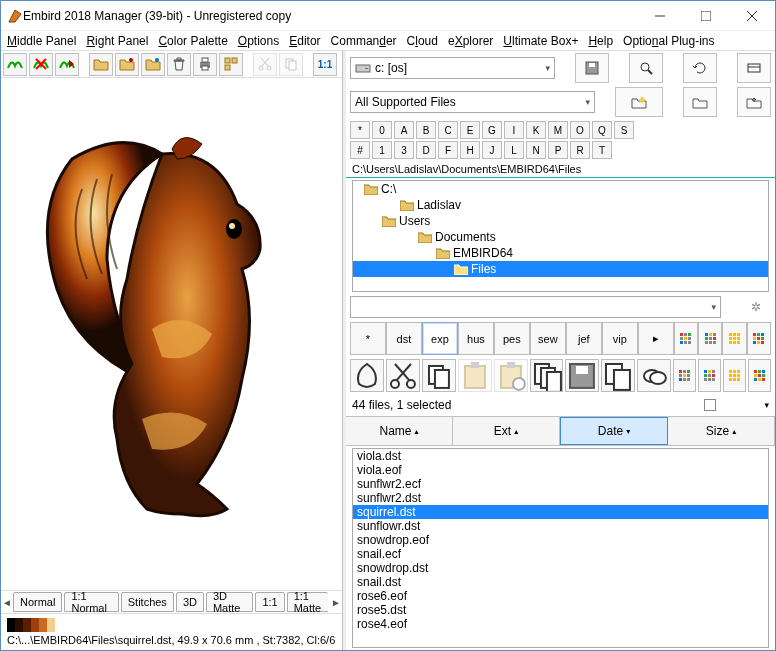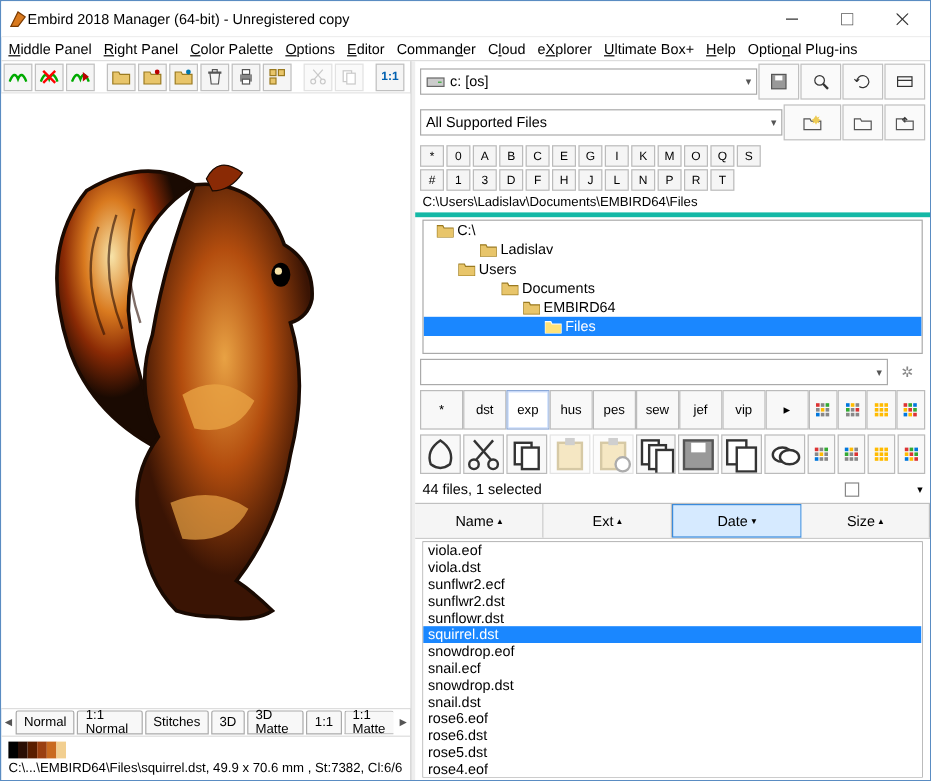--- a/index.html
+++ b/index.html
@@ -29,31 +29,31 @@
 .view-tabs .arrow { width: 16px; height: 20px; display: flex; align-items: center; justify-content: center; font-size: 10px; color: #555; }
 .view-tabs .tab { height: 20px; padding: 0 6px; border: 1px solid #aaa; border-radius: 2px 2px 0 0; background: #f8f8f8; font-size: 11px; display: flex; align-items: center; margin-right: 2px; }
 .view-tabs .tab.cut { padding-right: 0; border-right: none; }
 
 .left-status { height: 36px; display: flex; flex-direction: column; justify-content: center; padding: 0 6px; gap: 2px; }
 .color-strip { display: flex; gap: 0; }
 .color-strip .sw { width: 8px; height: 14px; }
 .status-text { font-size: 11px; }
 
 .right-pane { flex: 1; display: flex; flex-direction: column; min-width: 0; }
-.row { display: flex; align-items: center; padding: 2px 4px; gap: 1px; justify-content: space-between; }
+.row { display: flex; align-items: center; padding: 2px 4px; gap: 20px; justify-content: space-between; }
 .combo { flex: 1; height: 22px; border: 1px solid #aaa; background: #fff; display: flex; align-items: center; padding: 0 4px; font-size: 12px; }
 .combo .cicon { width: 16px; height: 14px; margin-right: 4px; display: inline-flex; }
 .combo .dd { margin-left: auto; font-size: 9px; color: #555; }
 .tbtn2 { width: 34px; height: 30px; border: 1px solid #c0c0c0; background: #fafafa; display: inline-flex; align-items: center; justify-content: center; }
 .tbtn2 svg, .tbtn svg { width: 16px; height: 16px; }
 
 .alpha-row { display: flex; gap: 2px; padding: 2px 4px; flex-wrap: nowrap; }
 .alpha-row .ab { width: 20px; height: 18px; border: 1px solid #bbb; background: #f5f5f5; font-size: 10px; display: flex; align-items: center; justify-content: center; }
 
-.path-line { padding: 2px 6px; font-size: 11px; border-bottom: 4px solid #14b8a6; }
+.path-line { padding: 2px 6px; font-size: 11px; border-bottom: 1px solid #14b8a6; }
 
 .tree { height: 112px; margin: 2px 6px; border: 1px solid #aaa; background: #fff; overflow: auto; font-size: 12px; }
 .tree .node { height: 16px; display: flex; align-items: center; }
 .tree .node.sel { background: #1a87ff; color: #fff; }
 .tree .fold { width: 14px; height: 12px; margin: 0 3px; display: inline-flex; }
 
 .ext-tabs { height: 37px; padding: 2px 4px; display: flex; gap: 0; }
 .ext-tabs .et { width: 37px; height: 33px; border: 1px solid #bbb; background: #f8f8f8; display: flex; align-items: center; justify-content: center; font-size: 11px; }
 .ext-tabs .et.sel { background: #fff; border-color: #8aa7d6; box-shadow: inset 0 0 0 1px #cde0ff; }
 .ext-tabs .sq { width: 25px; }
@@ -77,21 +77,21 @@
 
 .splitter-v { width: 3px; background: #eee; cursor: col-resize; }
 </style>
 </head>
 <body>
 
 <div class="titlebar">
   <svg width="16" height="16" viewBox="0 0 16 16">
       <path d="M2 14 L8 2 L14 6 L8 14 Z" fill="#d97a1f" stroke="#7a3a00"></path>
     </svg>
-  <span class="title">Embird 2018 Manager (64-bit) - Unregistered copy</span>
+  <span class="title">Embird 2018 Manager (39-bit) - Unregistered copy</span>
   <div class="winbtn">
       <svg viewBox="0 0 10 10">
         <line x1="0" y1="5" x2="10" y2="5" stroke="#333"></line>
       </svg>
     </div>
   <div class="winbtn">
       <svg viewBox="0 0 10 10">
         <rect x="0" y="0" width="10" height="10" fill="none" stroke="#333"></rect>
       </svg>
     </div>
@@ -584,30 +584,29 @@
           <span>Date</span>
           <span style="font-size:8px">▾</span>
         </div>
       <div class="hc">
           <span>Size</span>
           <span style="font-size:8px">▴</span>
         </div>
     </div>
 
     <div class="file-list" id="filelist">
+        <div class="fl">viola.dst</div>
         <div class="fl">viola.eof</div>
-        <div class="fl">viola.dst</div>
         <div class="fl">sunflwr2.ecf</div>
         <div class="fl">sunflwr2.dst</div>
+        <div class="fl sel">squirrel.dst</div>
         <div class="fl">sunflowr.dst</div>
-        <div class="fl sel">squirrel.dst</div>
         <div class="fl">snowdrop.eof</div>
         <div class="fl">snail.ecf</div>
         <div class="fl">snowdrop.dst</div>
         <div class="fl">snail.dst</div>
         <div class="fl">rose6.eof</div>
-        <div class="fl">rose6.dst</div>
         <div class="fl">rose5.dst</div>
         <div class="fl">rose4.eof</div>
       </div>
 
   </div>
 </div>
 
 </body></html>

